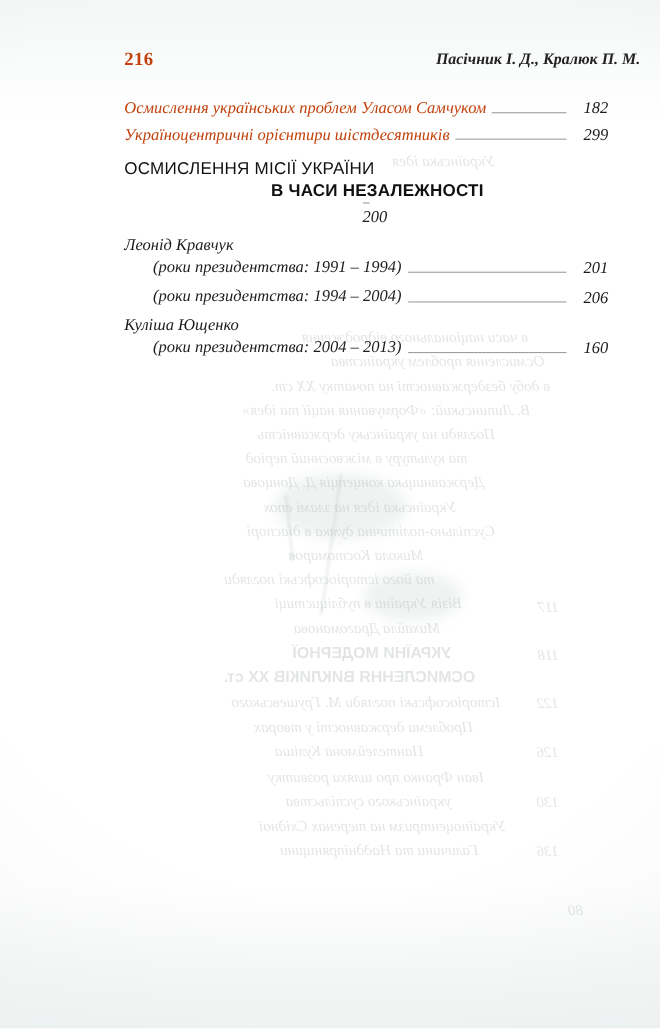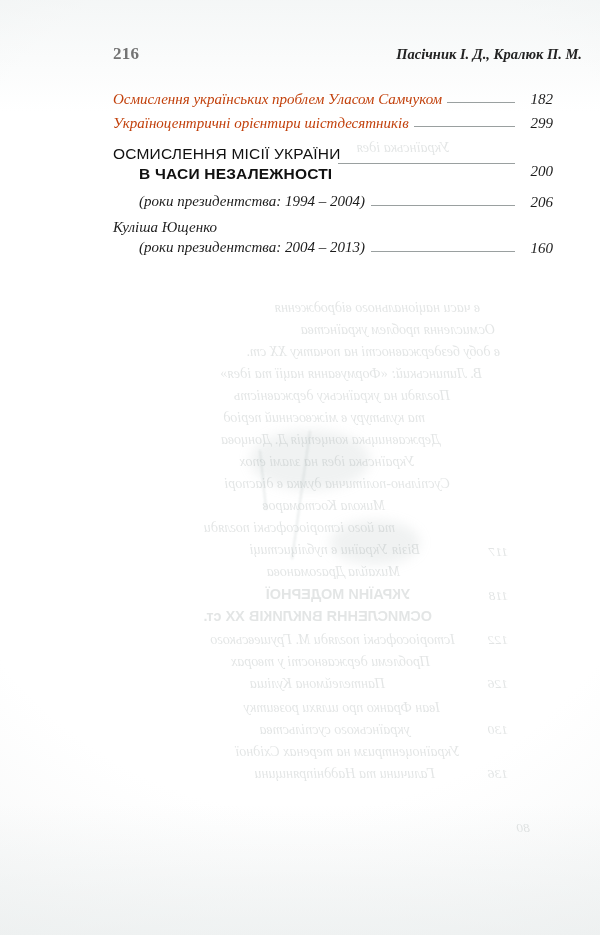--- a/index.html
+++ b/index.html
@@ -45,21 +45,21 @@
     left: 0;
     right: 0;
     height: 22px;
   }
   .runhead .folio {
     position: absolute;
     left: 113px;
     top: 0;
     font-size: 17px;
     font-weight: bold;
-    color: #737373;
+    color: #c2410c;
     letter-spacing: 0.3px;
   }
   .runhead .authors {
     position: absolute;
     right: 18px;
     top: 2px;
     font-size: 14.5px;
     font-style: italic;
     font-weight: bold;
     color: #232323;
@@ -116,21 +116,22 @@
   .toc-heading .line1 {
     font-family: "Liberation Sans", sans-serif;
     font-size: 15.5px;
     font-weight: normal;
     color: #111111;
     letter-spacing: 0.2px;
     line-height: 19px;
   }
   .toc-heading .line2-row {
     display: flex;
-    align-items: flex-start;
+    align-items: center;
+    flex-direction: column;
   }
   .toc-heading .line2 {
     font-family: "Liberation Sans", sans-serif;
     font-size: 15.5px;
     font-weight: bold;
     color: #111111;
     letter-spacing: 0.2px;
     line-height: 21px;
     padding-left: 26px;
     padding-right: 6px;
@@ -279,20 +280,28 @@
 
     <div class="toc-heading">
       <div class="line1">ОСМИСЛЕННЯ МІСІЇ УКРАЇНИ</div>
       <div class="line2-row">
         <span class="line2">В ЧАСИ НЕЗАЛЕЖНОСТІ</span>
         <span class="toc-leader"></span>
         <span class="toc-page">200</span>
       </div>
     </div>
 
+    <div class="entry">
+      <div class="name">Леонід Кравчук</div>
+      <div class="sub-row">
+        <span class="sub">(роки президентства: 1991 – 1994)</span>
+        <span class="toc-leader"></span>
+        <span class="toc-page">201</span>
+      </div>
+    </div>
 
     <div class="entry">
       <div class="sub-row">
         <span class="sub">(роки президентства: 1994 – 2004)</span>
         <span class="toc-leader"></span>
         <span class="toc-page">206</span>
       </div>
     </div>
 
     <div class="entry">

